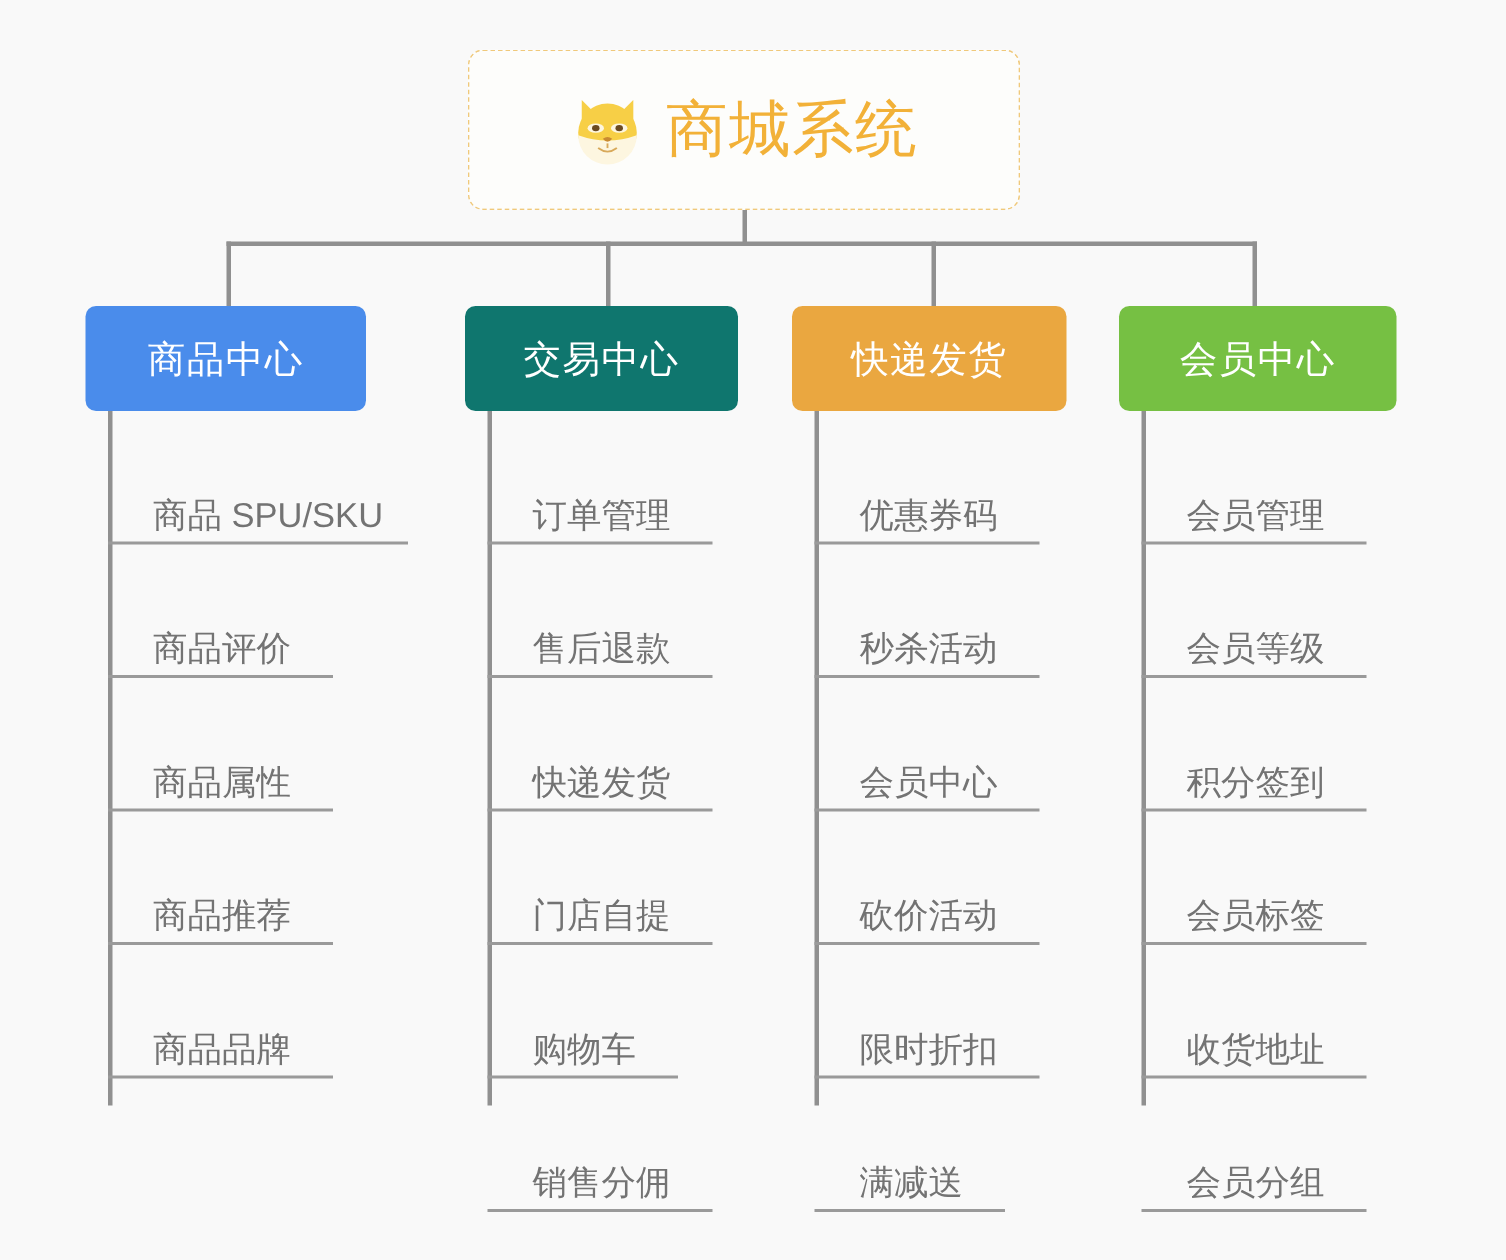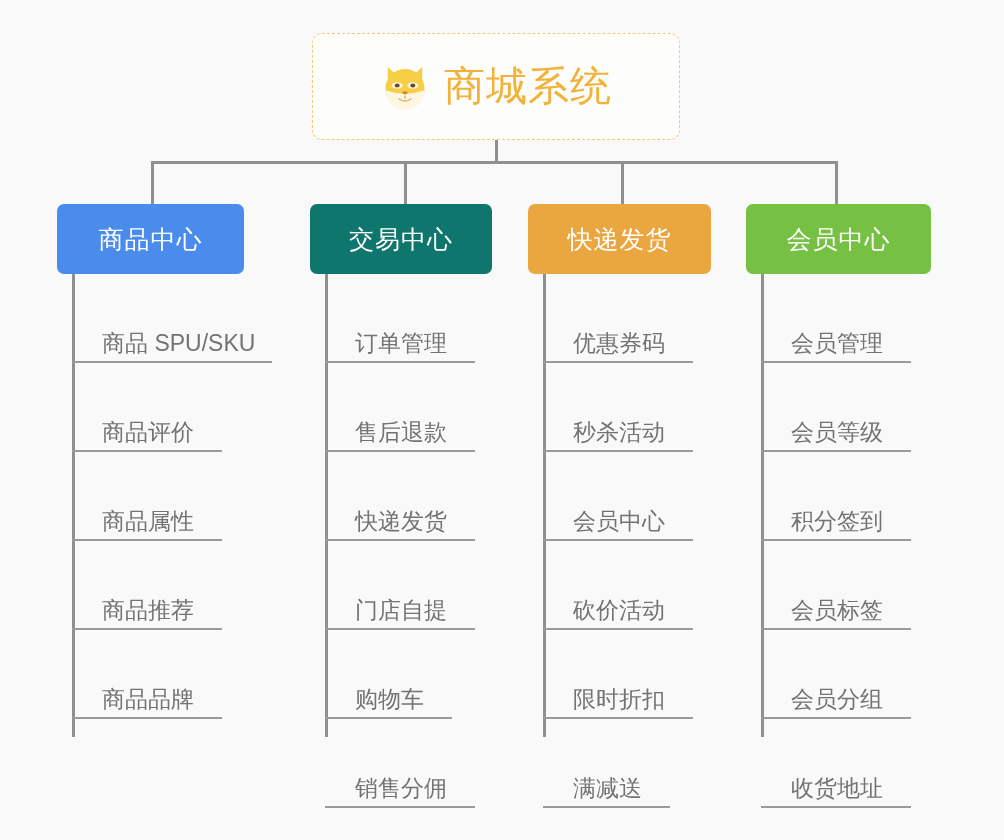--- a/index.html
+++ b/index.html
@@ -261,23 +261,23 @@
       </div>
       <div class="leaf-item">
         <span class="leaf-label">积分签到</span>
         <div class="leaf-underline" style="width:150px;"></div>
       </div>
       <div class="leaf-item">
         <span class="leaf-label">会员标签</span>
         <div class="leaf-underline" style="width:150px;"></div>
       </div>
       <div class="leaf-item">
+        <span class="leaf-label">收货地址</span>
+        <div class="leaf-underline" style="width:150px;"></div>
+      </div>
+      <div class="leaf-item">
         <span class="leaf-label">会员分组</span>
         <div class="leaf-underline" style="width:150px;"></div>
       </div>
-      <div class="leaf-item">
-        <span class="leaf-label">收货地址</span>
-        <div class="leaf-underline" style="width:150px;"></div>
-      </div>
     </div>
   </div>
 
 </div>
 
 </body></html>

